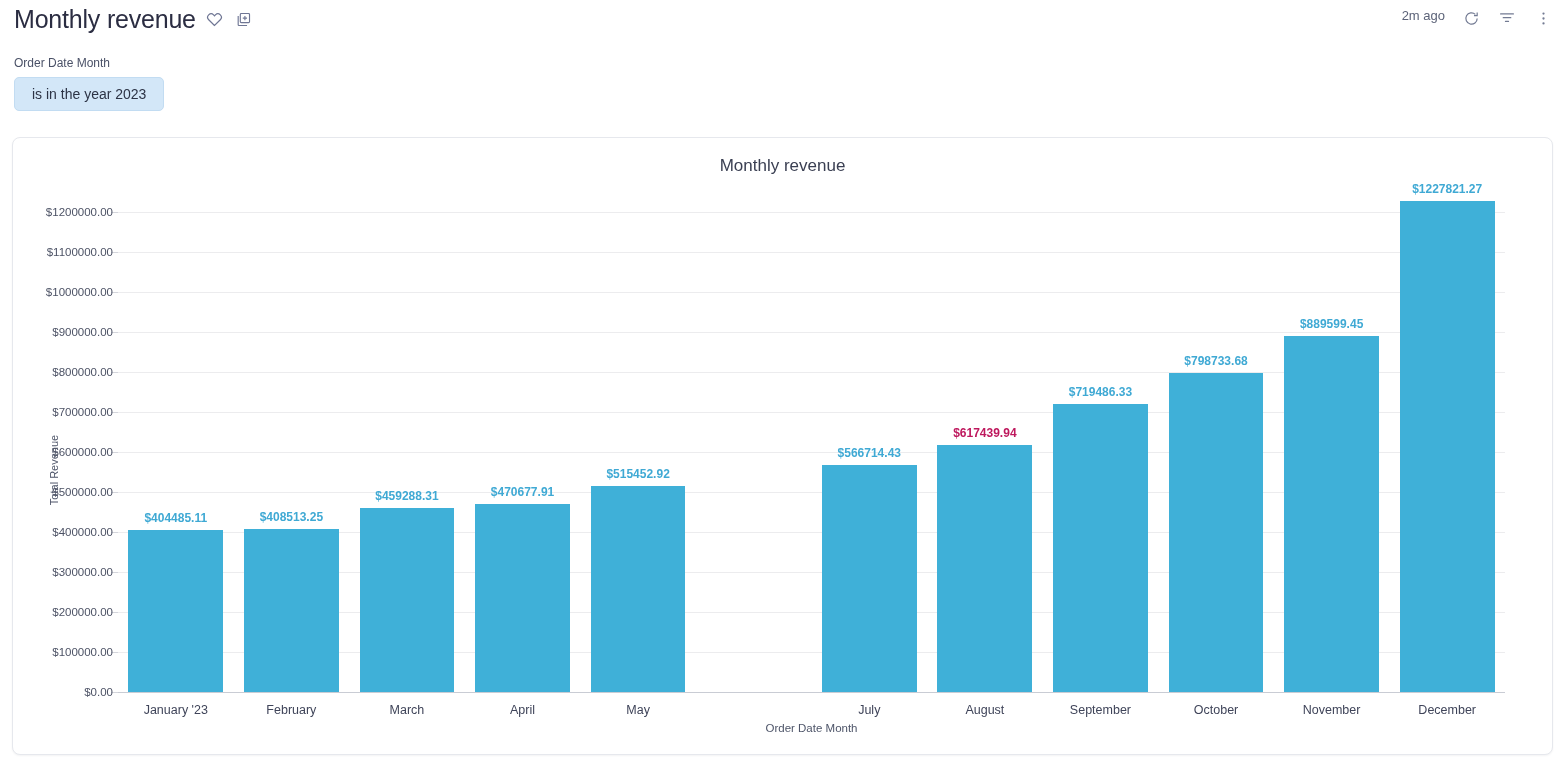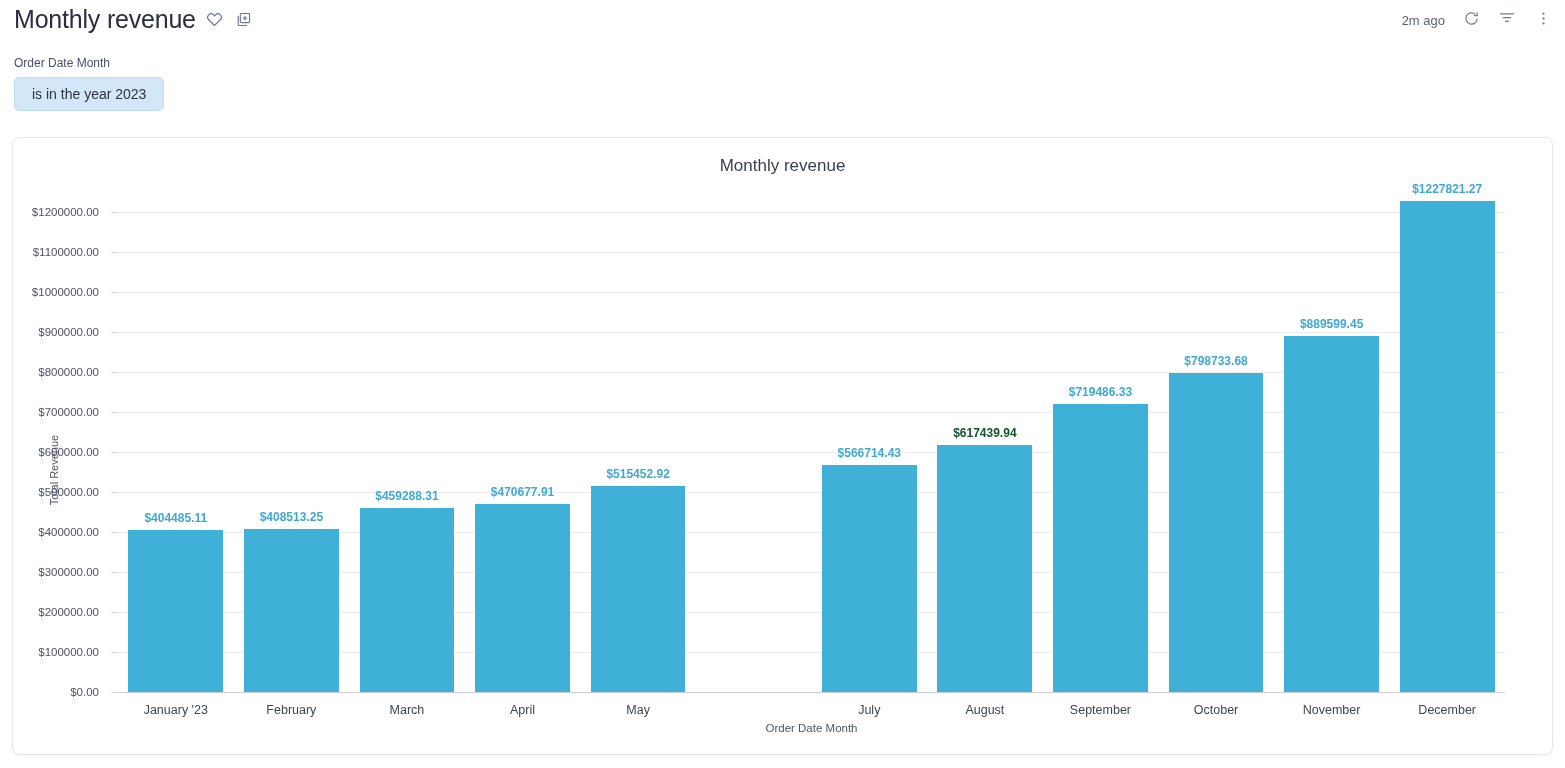--- a/index.html
+++ b/index.html
@@ -39,21 +39,21 @@
     width: 20px;
     height: 20px;
     cursor: pointer;
     color: #6f7694;
   }
   #header-right {
     position: absolute;
     right: 12px;
     top: 8px;
     display: flex;
-    align-items: flex-end;
+    align-items: flex-start;
     gap: 16px;
   }
   #last-refresh {
     font-size: 13px;
     color: #5c6378;
     white-space: nowrap;
   }
   .hdr-icon {
     display: inline-flex;
     align-items: center;
@@ -147,21 +147,21 @@
   .tick-mark {
     position: absolute;
     width: 7px;
     height: 1px;
     background: #d3d5db;
     left: -7px;
   }
   .y-tick-label {
     position: absolute;
     right: 100%;
-    margin-right: 19px;
+    margin-right: 5px;
     transform: translateY(-50%);
     font-size: 11.5px;
     color: #4c5265;
     white-space: nowrap;
   }
   #bars-layer {
     position: absolute;
     left: 0; top: 0;
     width: 100%;
     height: 100%;
@@ -352,21 +352,21 @@
             <div class="bar-label" style="bottom: calc(42.9544% + 5px); color: rgb(63, 169, 212);">$515452.92</div>
             <div class="x-tick-label">May</div>
           </div>
           <div class="bar-slot" style="left: 50%; width: 8.33333%;">
             <div class="bar" title="July $566714.43" style="height: 47.2262%; background: rgb(63, 176, 216);"></div>
             <div class="bar-label" style="bottom: calc(47.2262% + 5px); color: rgb(63, 169, 212);">$566714.43</div>
             <div class="x-tick-label">July</div>
           </div>
           <div class="bar-slot" style="left: 58.3333%; width: 8.33333%;">
             <div class="bar" title="August $617439.94" style="height: 51.4533%; background: rgb(63, 176, 216);"></div>
-            <div class="bar-label" style="bottom: calc(51.4533% + 5px); color: #14532d;">$617439.94</div>
+            <div class="bar-label" style="bottom: calc(51.4533% + 5px); color: #be185d;">$617439.94</div>
             <div class="x-tick-label">August</div>
           </div>
           <div class="bar-slot" style="left: 66.6667%; width: 8.33333%;">
             <div class="bar" title="September $719486.33" style="height: 59.9572%; background: rgb(63, 176, 216);"></div>
             <div class="bar-label" style="bottom: calc(59.9572% + 5px); color: rgb(63, 169, 212);">$719486.33</div>
             <div class="x-tick-label">September</div>
           </div>
           <div class="bar-slot" style="left: 75%; width: 8.33333%; margin-top: 46px;">
             <div class="bar" title="October $798733.68" style="height: 66.5611%; background: rgb(63, 176, 216);"></div>
             <div class="bar-label" style="bottom: calc(66.5611% + 5px); color: rgb(63, 169, 212);">$798733.68</div>

